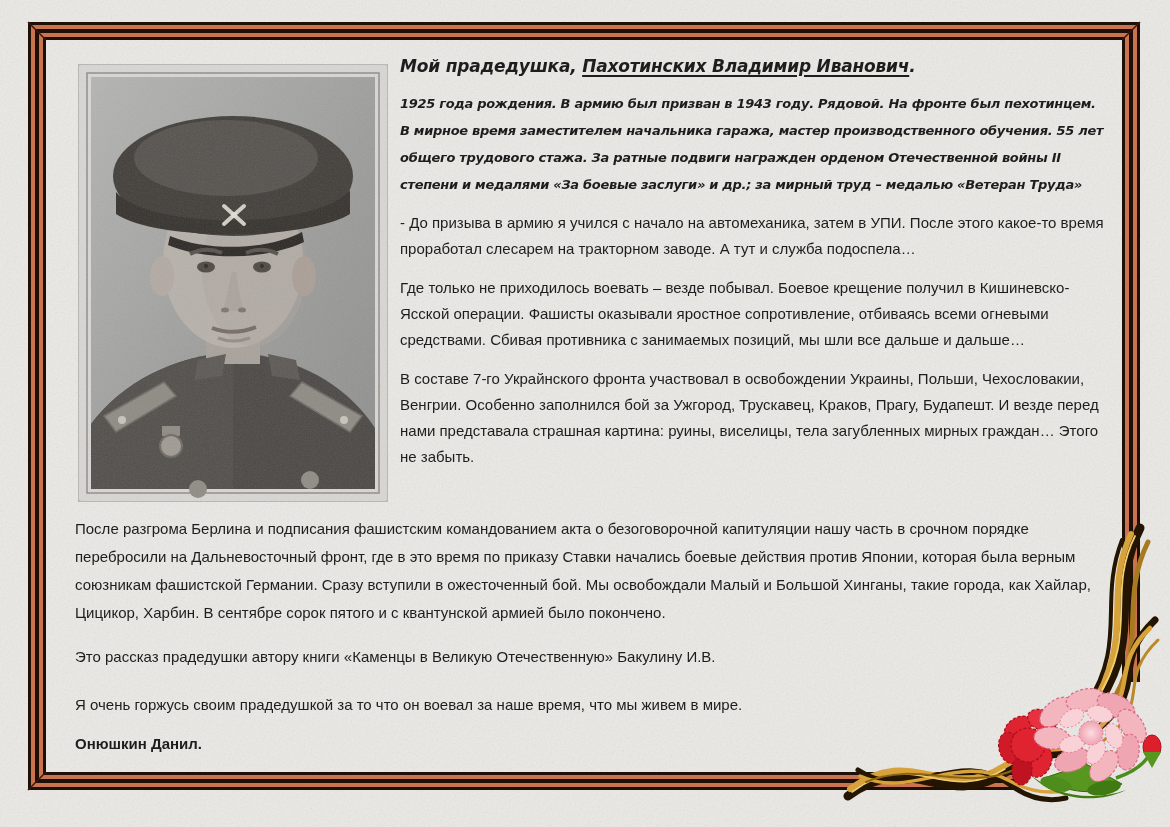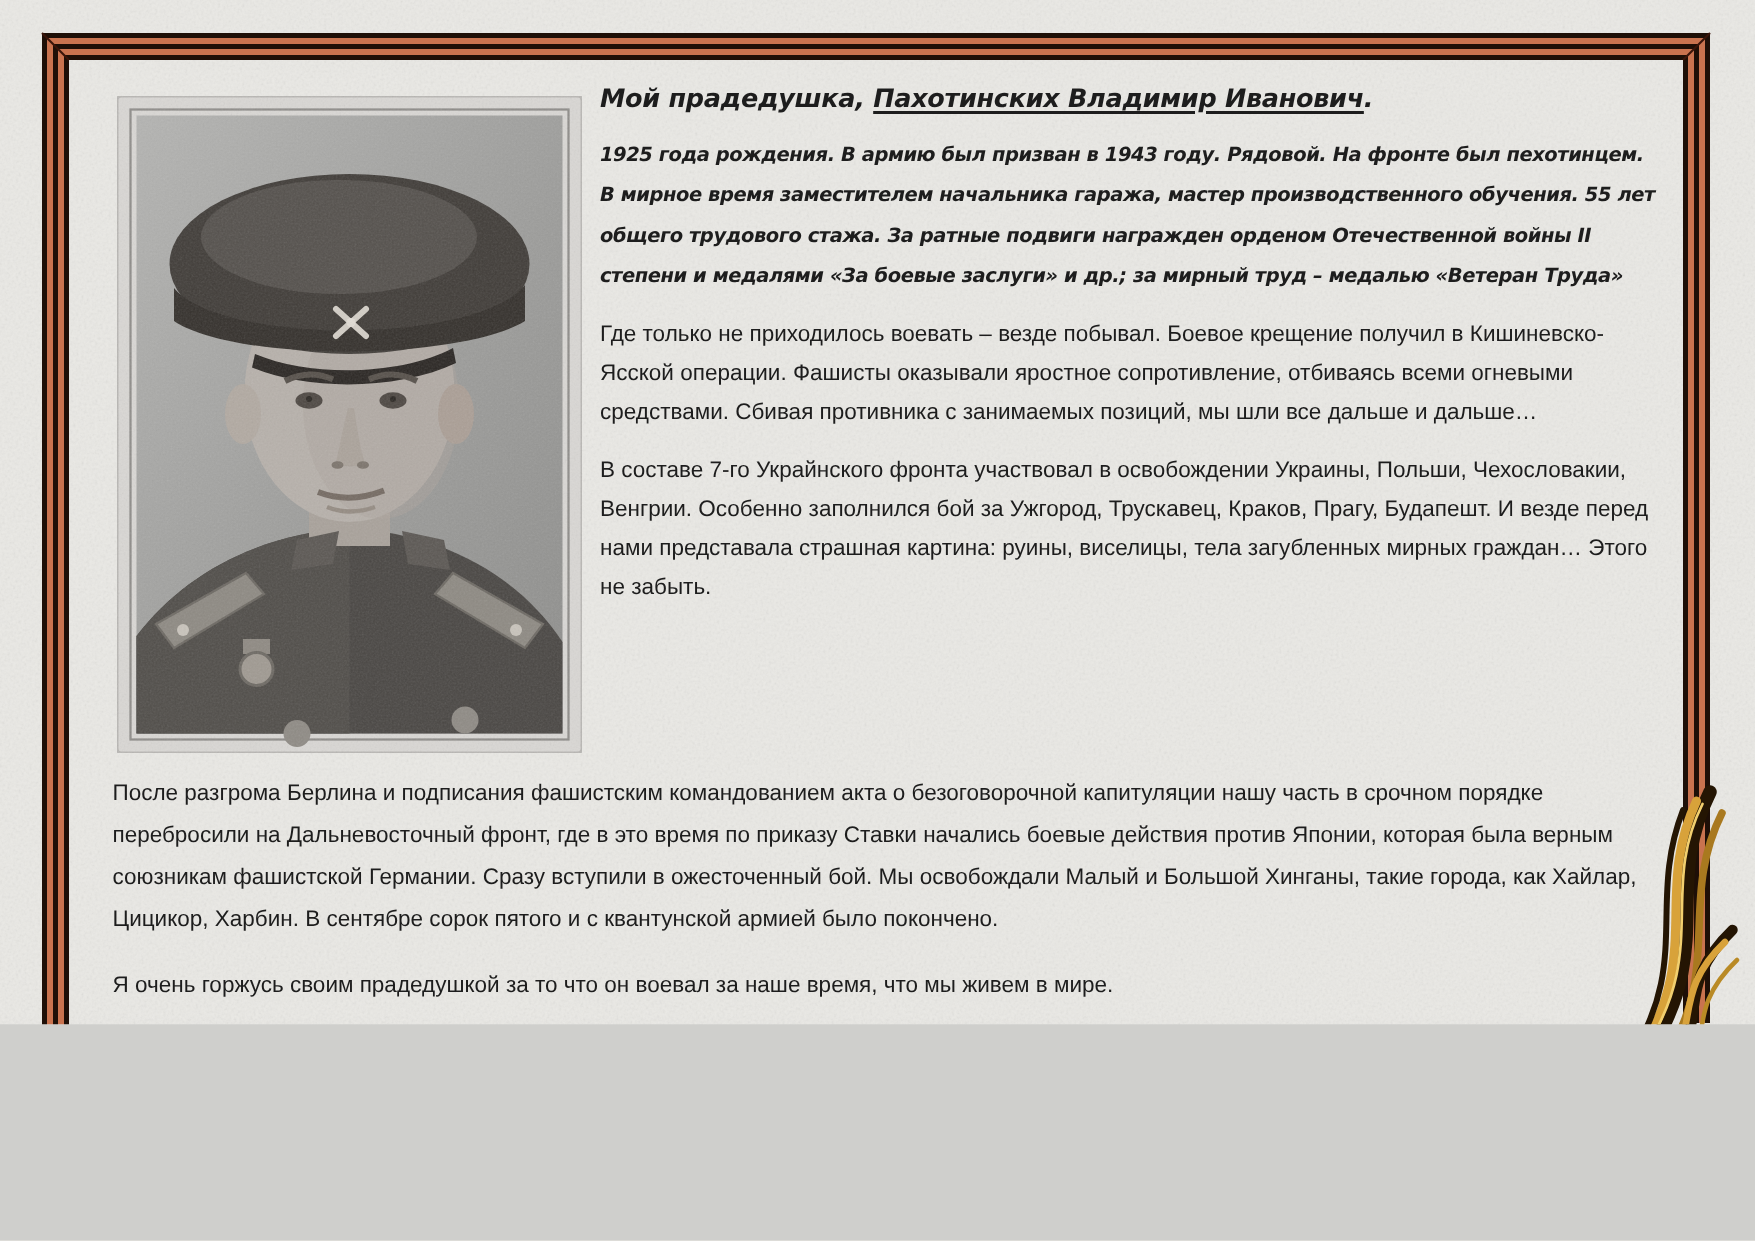--- a/index.html
+++ b/index.html
@@ -1,17 +1,17 @@
 <!DOCTYPE html>
 <html><head>
 <meta charset="utf-8">
 <style>
   html,body{margin:0;padding:0;background:#cfcfcc;}
   .page{
-    position:relative;width:1170px;height:683px;overflow:hidden;
+    position:relative;width:1170px;height:827px;overflow:hidden;
     background:#eae9e5;
     font-family:"Liberation Sans",sans-serif;color:#1d1d1d;
   }
   .layer{position:absolute;inset:0;pointer-events:none;}
   
   .photo{position:absolute;left:78px;top:64px;width:310px;height:438px;}
   .photo svg{display:block;}
   
   .col-right{position:absolute;left:400px;top:56px;width:708px;}
   .full-block{position:absolute;left:75px;top:515px;width:1031px;}
@@ -213,23 +213,25 @@
         <circle cx="120" cy="425" r="9" fill="#8f8b85"></circle>
         <circle cx="232" cy="416" r="9" fill="#8f8b85"></circle>
       </g>
       <rect x="13" y="13" width="284" height="412" filter="url(#phgrain)" opacity="0.45"></rect>
     </svg>
   </div>
 
   <div class="col-right">
     <p class="title"><span>Мой прадедушка, </span><span class="name">Пахотинских Владимир Иванович</span><span>.</span></p>
     <p class="script">1925 года рождения. В армию был призван в 1943 году. Рядовой. На фронте был пехотинцем. В мирное время заместителем начальника гаража, мастер производственного обучения. 55 лет общего трудового стажа. За ратные подвиги награжден орденом Отечественной войны II степени и медалями «За боевые заслуги» и др.; за мирный труд – медалью «Ветеран Труда»</p>
+    <p class="body-p">- До призыва в армию я учился с начало на автомеханика, затем в УПИ. После этого какое-то время проработал слесарем на тракторном заводе. А тут и служба подоспела…</p>
     <p class="body-p">Где только не приходилось воевать – везде побывал. Боевое крещение получил в Кишиневско-Ясской операции. Фашисты оказывали яростное сопротивление, отбиваясь всеми огневыми средствами. Сбивая противника с занимаемых позиций, мы шли все дальше и дальше…</p>
     <p class="body-p">В составе 7-го Украйнского фронта участвовал в освобождении Украины, Польши, Чехословакии, Венгрии. Особенно заполнился бой за Ужгород, Трускавец, Краков, Прагу, Будапешт. И везде перед нами представала страшная картина: руины, виселицы, тела загубленных мирных граждан… Этого не забыть.</p>
   </div>
 
   <div class="full-block">
     <p class="story-p">После разгрома Берлина и подписания фашистским командованием акта о безоговорочной капитуляции нашу часть в срочном порядке перебросили на Дальневосточный фронт, где в это время по приказу Ставки начались боевые действия против Японии, которая была верным союзникам фашистской Германии. Сразу вступили в ожесточенный бой. Мы освобождали Малый и Большой Хинганы, такие города, как Хайлар, Цицикор, Харбин. В сентябре сорок пятого и с квантунской армией было покончено.</p>
+    <p class="story-p gap-p">Это рассказ прадедушки автору книги «Каменцы в Великую Отечественную» Бакулину И.В.</p>
     <p class="story-p">Я очень горжусь своим прадедушкой за то что он воевал за наше время, что мы живем в мире.</p>
     <p class="signature">Онюшкин Данил.</p>
   </div>
 
 </div>
 
 </body></html>

